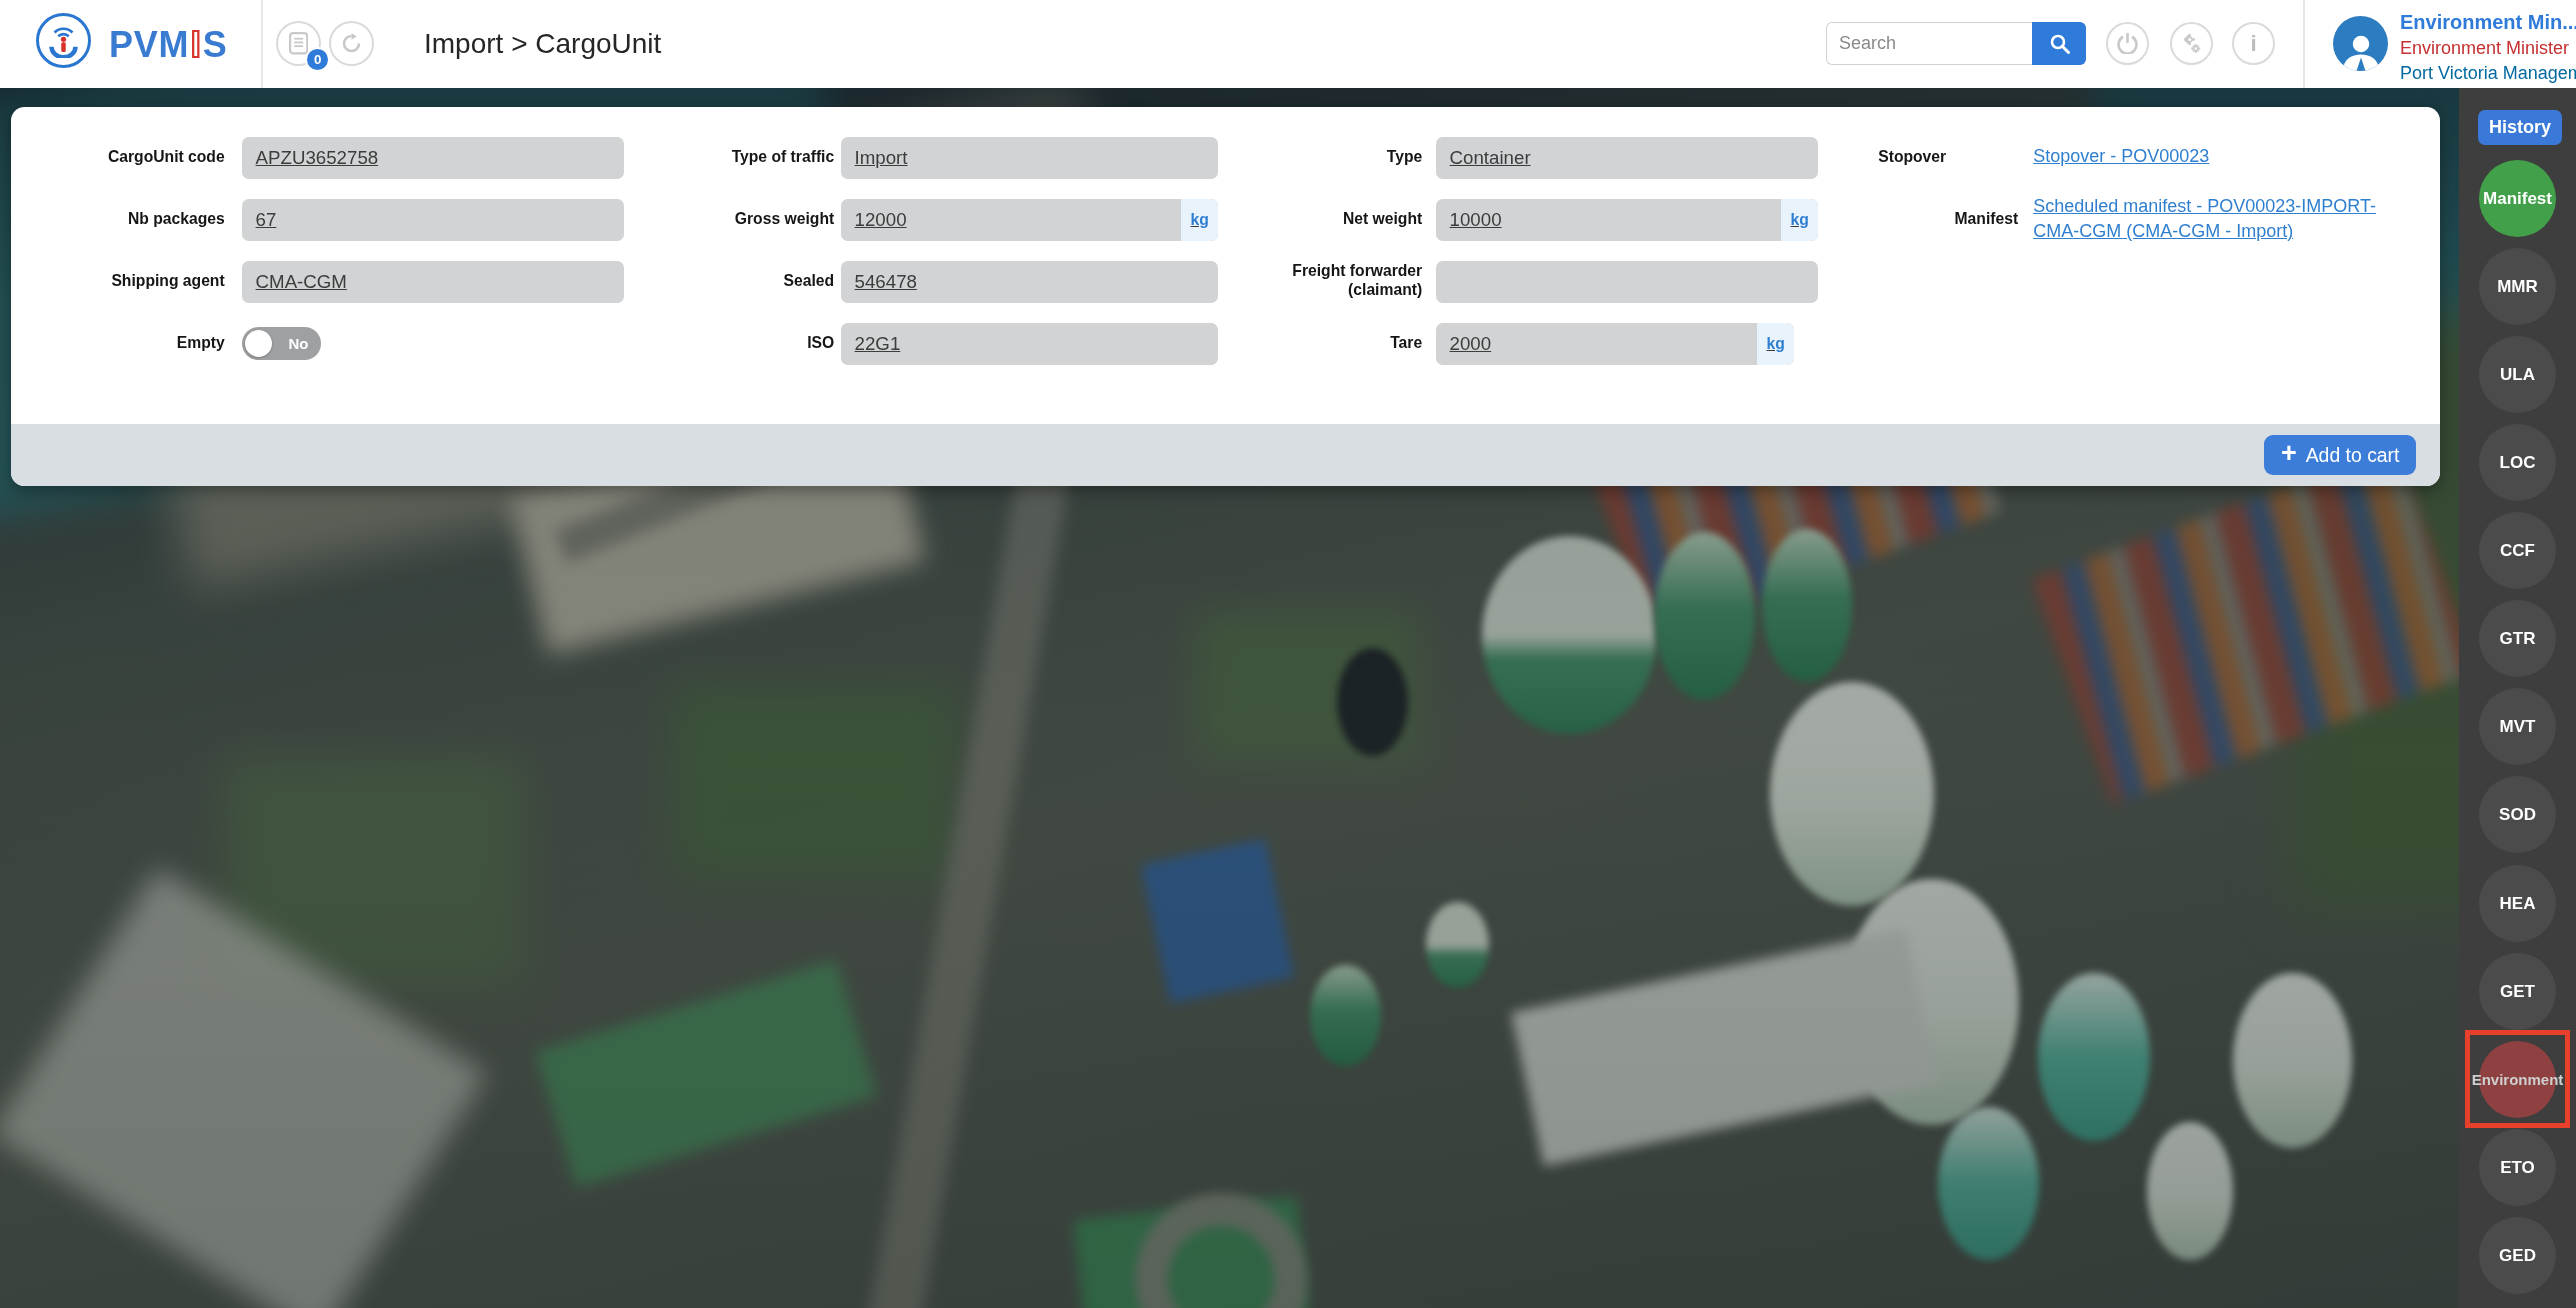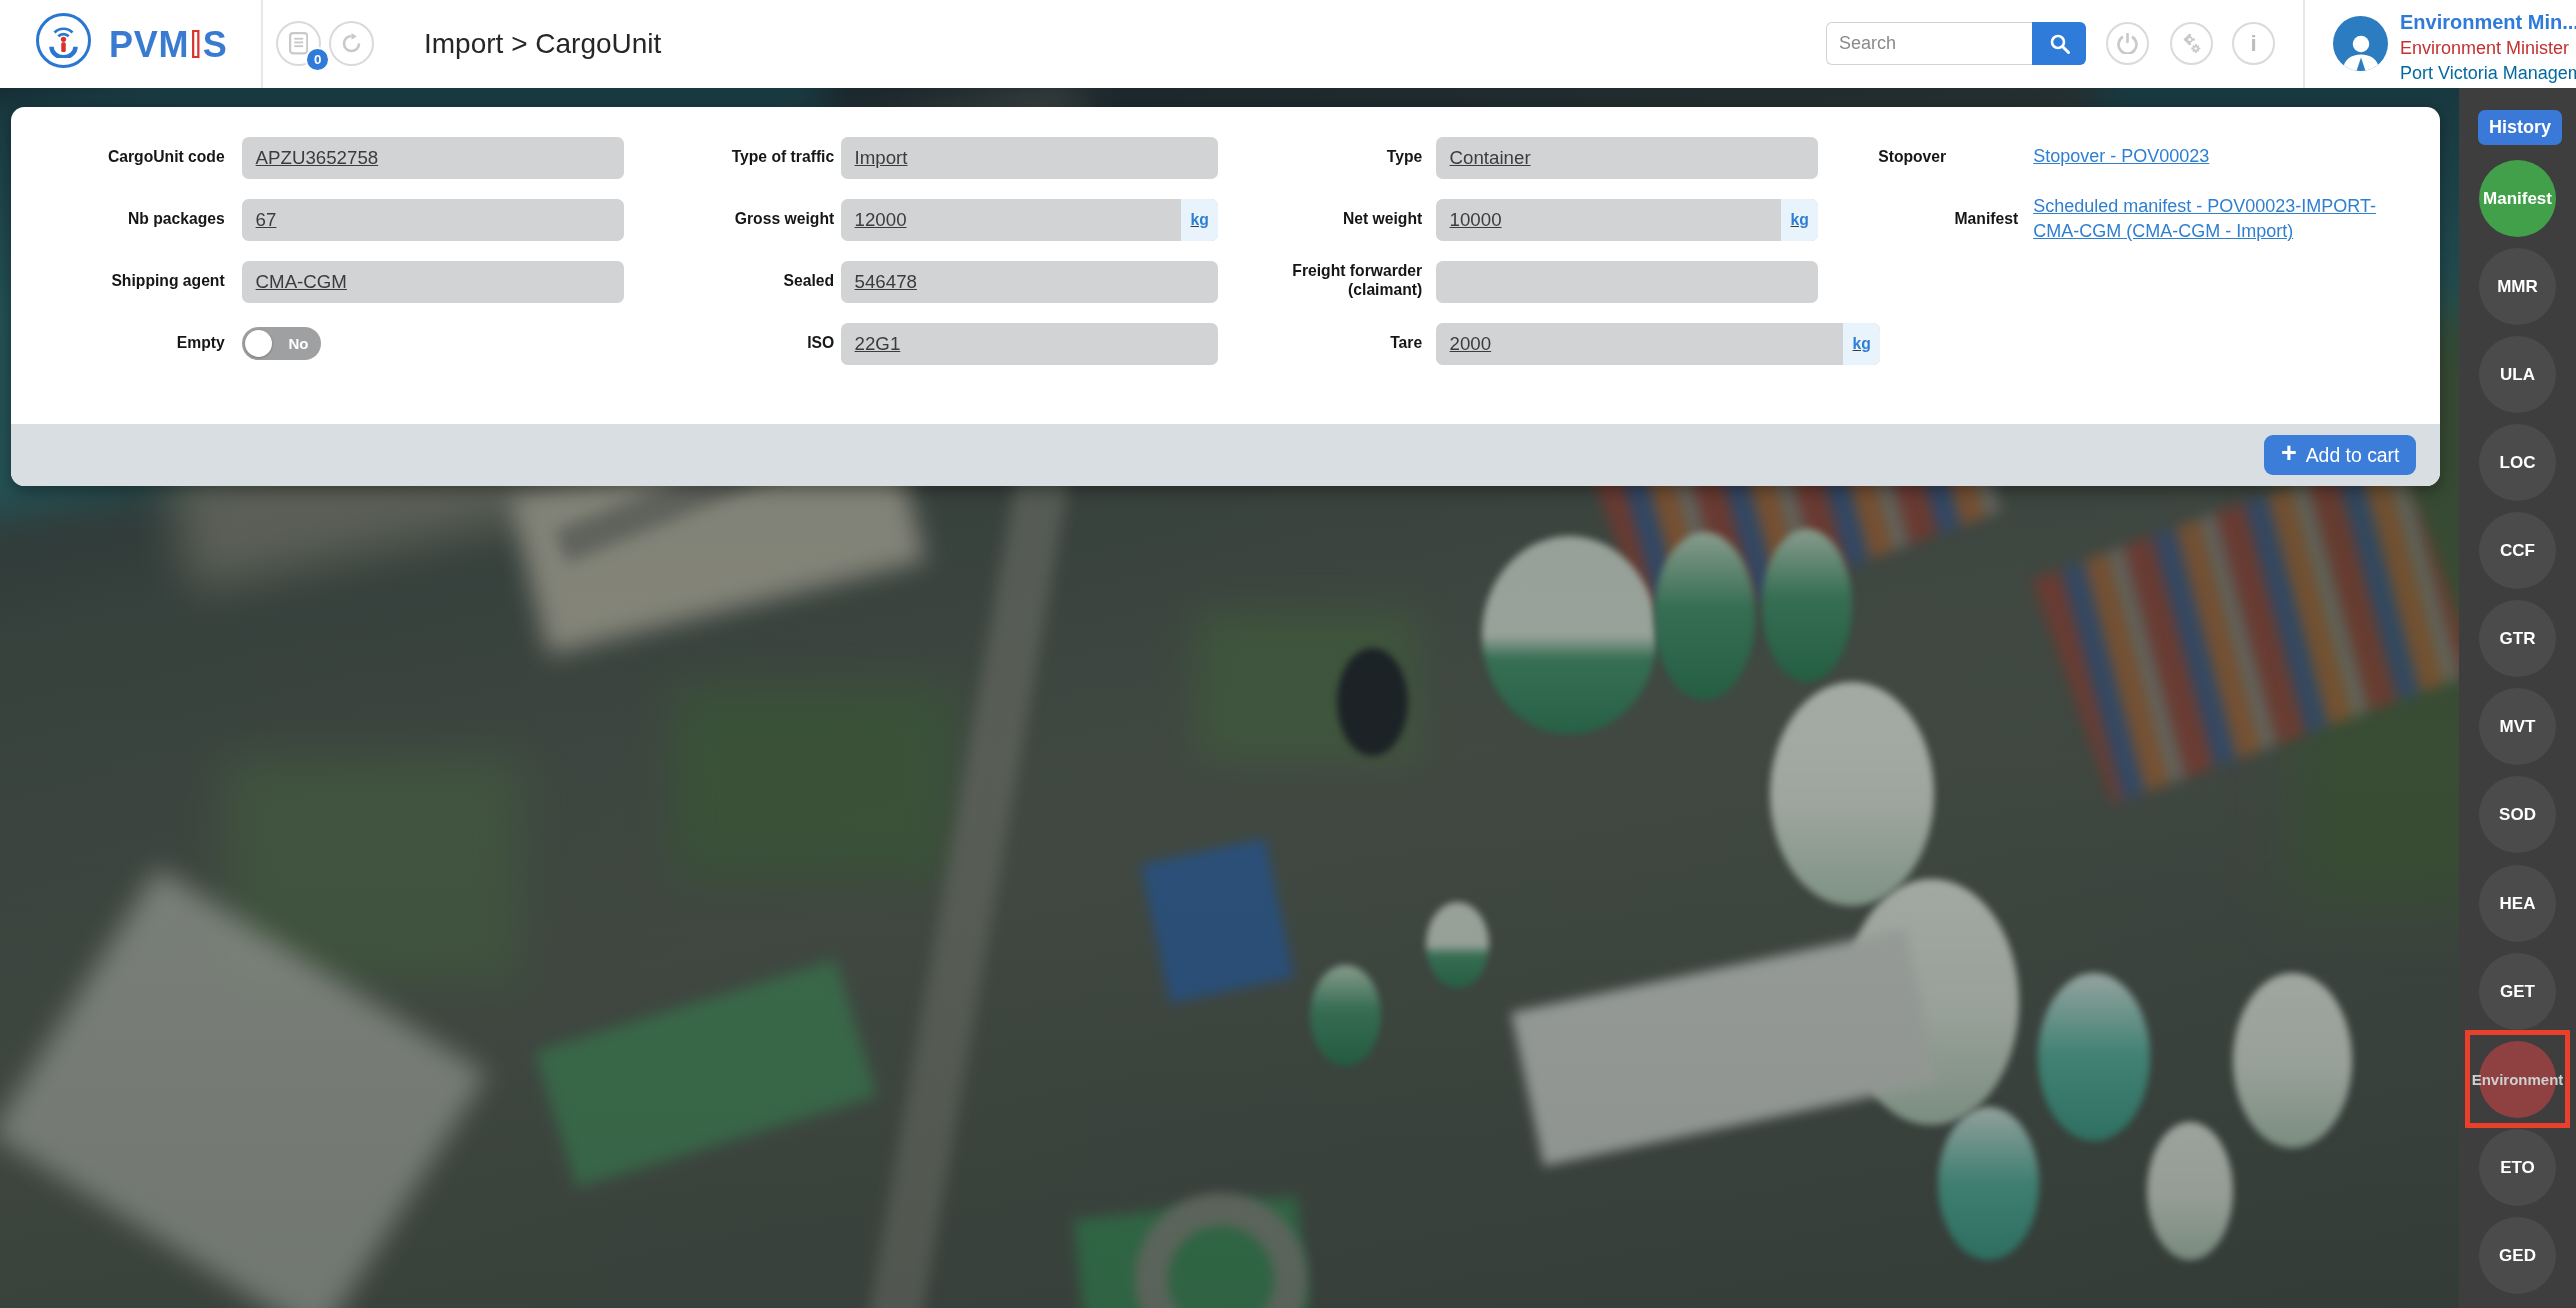--- a/index.html
+++ b/index.html
@@ -242,21 +242,21 @@
 
   <div class="lbl" style="left:1202px;top:154px;">
     <div>Freight forwarder</div>
     <div>(claimant)</div>
   </div>
   <div class="inp" style="left:1425px;top:154px;width:382px;">
       <span class="val"></span>
     </div>
 
   <div class="lbl" style="left:1202px;top:226px;">Tare</div>
-  <div class="inp" style="left:1425px;top:216px;width:444px;gap:36px;">
+  <div class="inp" style="left:1425px;top:216px;width:358px;gap:36px;">
     <span class="val">2000</span>
     <span class="unit">kg</span>
   </div>
 
   <div class="lbl" style="left:1786px;top:40px;width:149px;">Stopover</div>
   <a class="linkref" style="left:2022px;top:37px;">Stopover - POV00023</a>
 
   <div class="lbl" style="left:1858px;top:102px;width:149px;">Manifest</div>
   <a class="linkref" style="left:2022px;top:87px;width:377px;display:block;">Scheduled manifest - POV00023-IMPORT-CMA-CGM (CMA-CGM - Import)</a>
 

